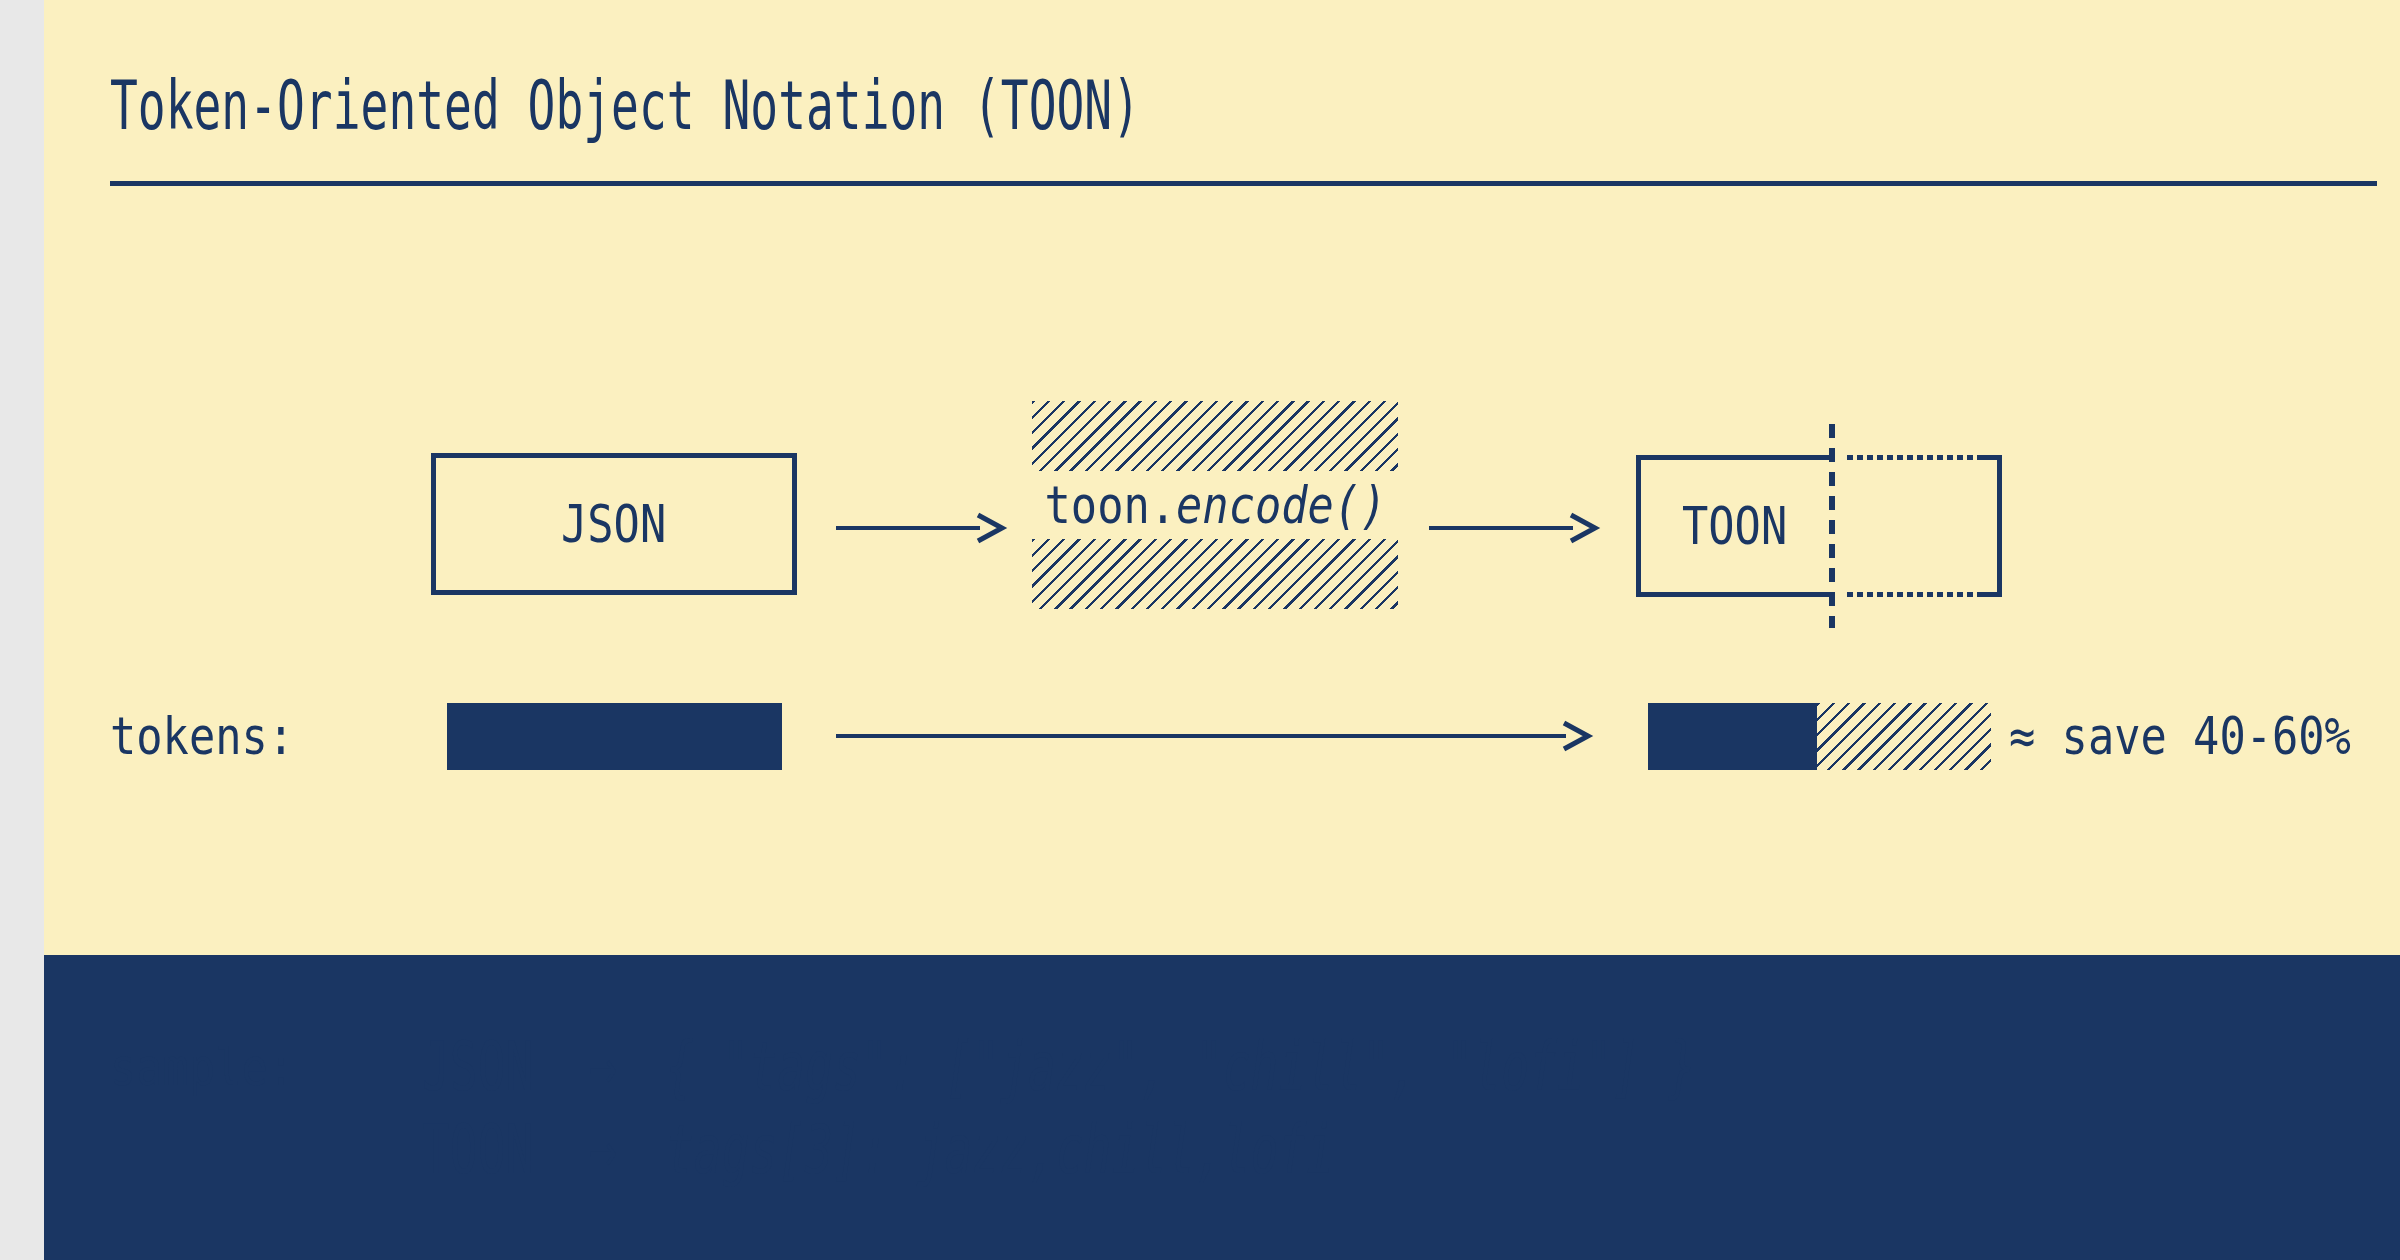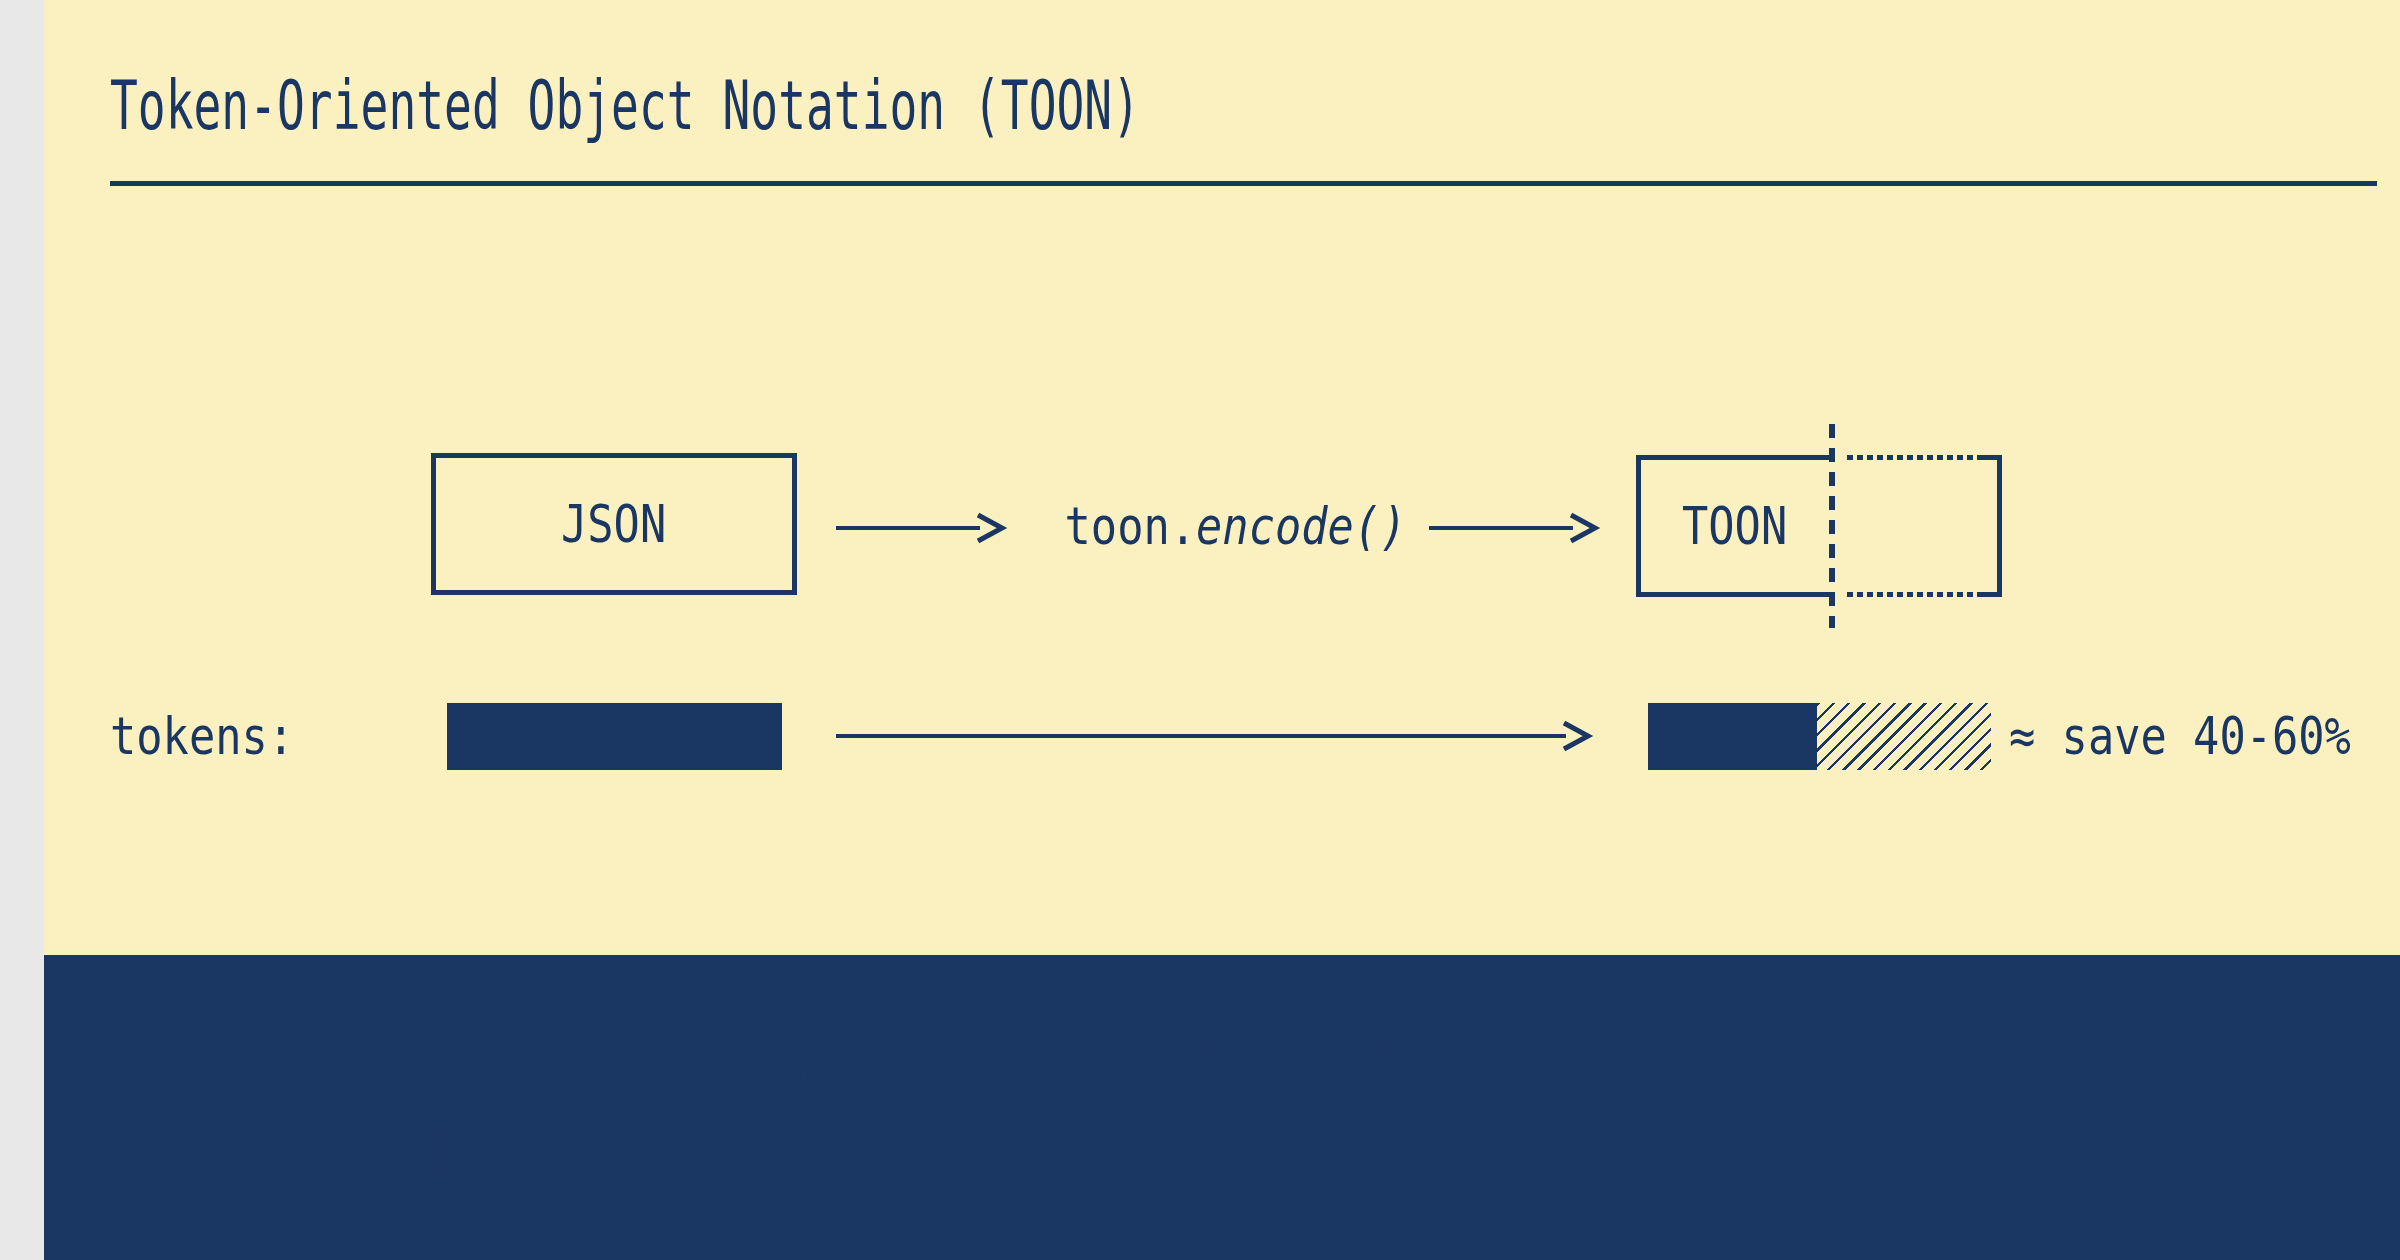--- a/index.html
+++ b/index.html
@@ -46,22 +46,22 @@
     white-space:nowrap;
   }
   .json-box{left:387px;top:453px;width:366px;height:142px;}
   .toon-box{left:1592px;top:455px;width:193px;height:142px;border-right:none;}
 
   .hatch{
     background-image:repeating-linear-gradient(135deg,
       var(--navy) 0 2.4px, transparent 2.4px 10.8px);
   }
   .encoder{
-    left:988px;top:422px;width:366px;height:208px;
-    display:flex;flex-direction:row;text-align:center;
+    left:988px;top:401px;width:366px;height:208px;
+    display:flex;flex-direction:column;text-align:center;
   }
   .encoder .hatch-band{height:70px;}
   .encoder .label-row{
     flex:1;display:flex;align-items:center;justify-content:center;
   }
   .encoder-label{
     font-size:52px;line-height:52px;white-space:nowrap;
     transform:scaleX(0.84);transform-origin:center;
   }
   .italic{font-style:italic;}

